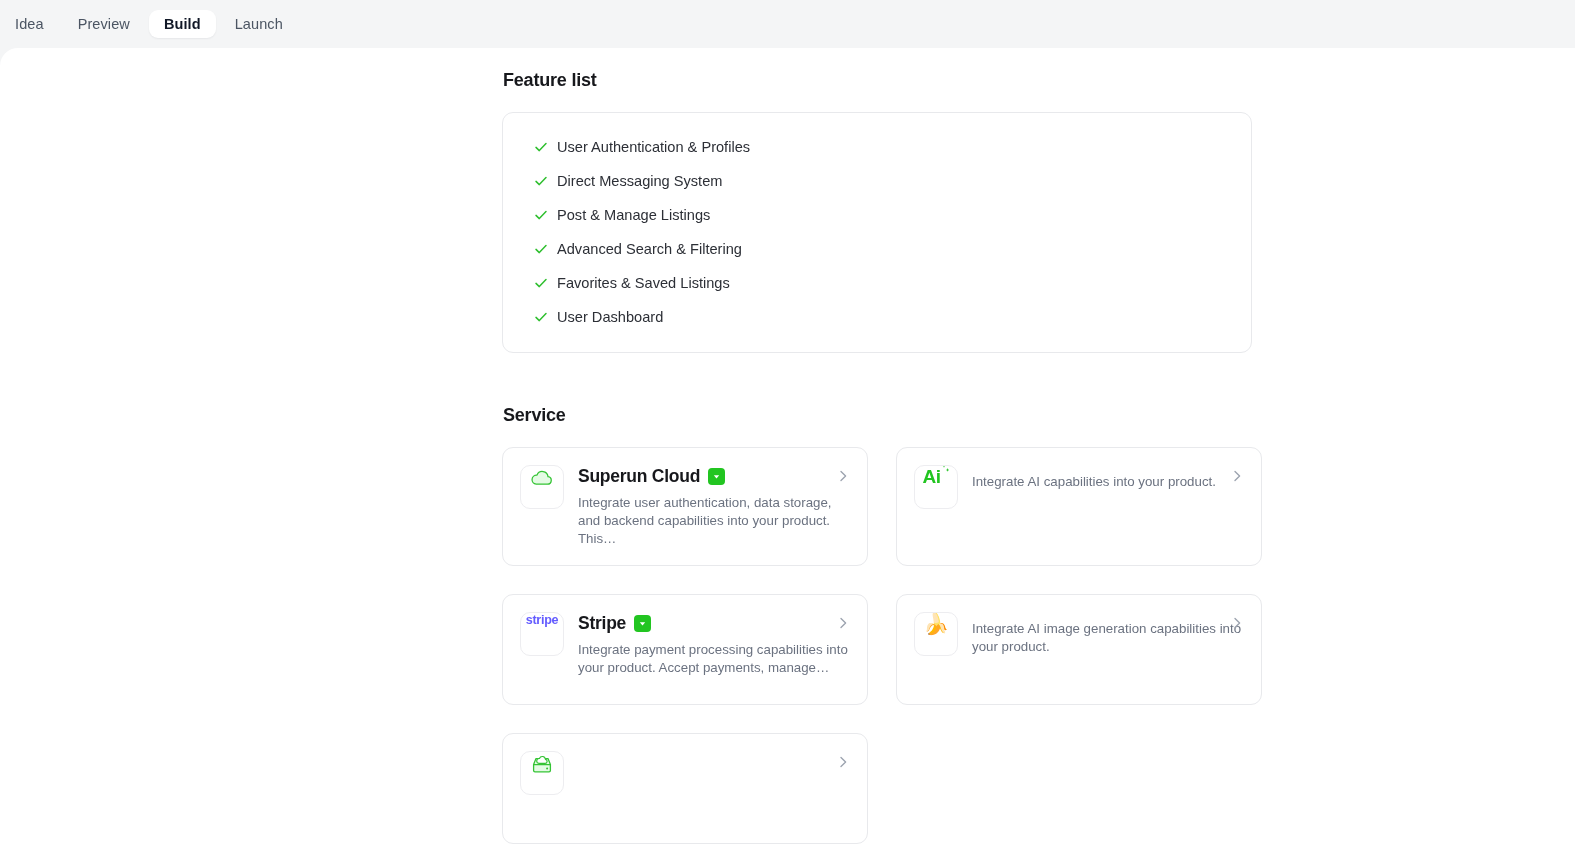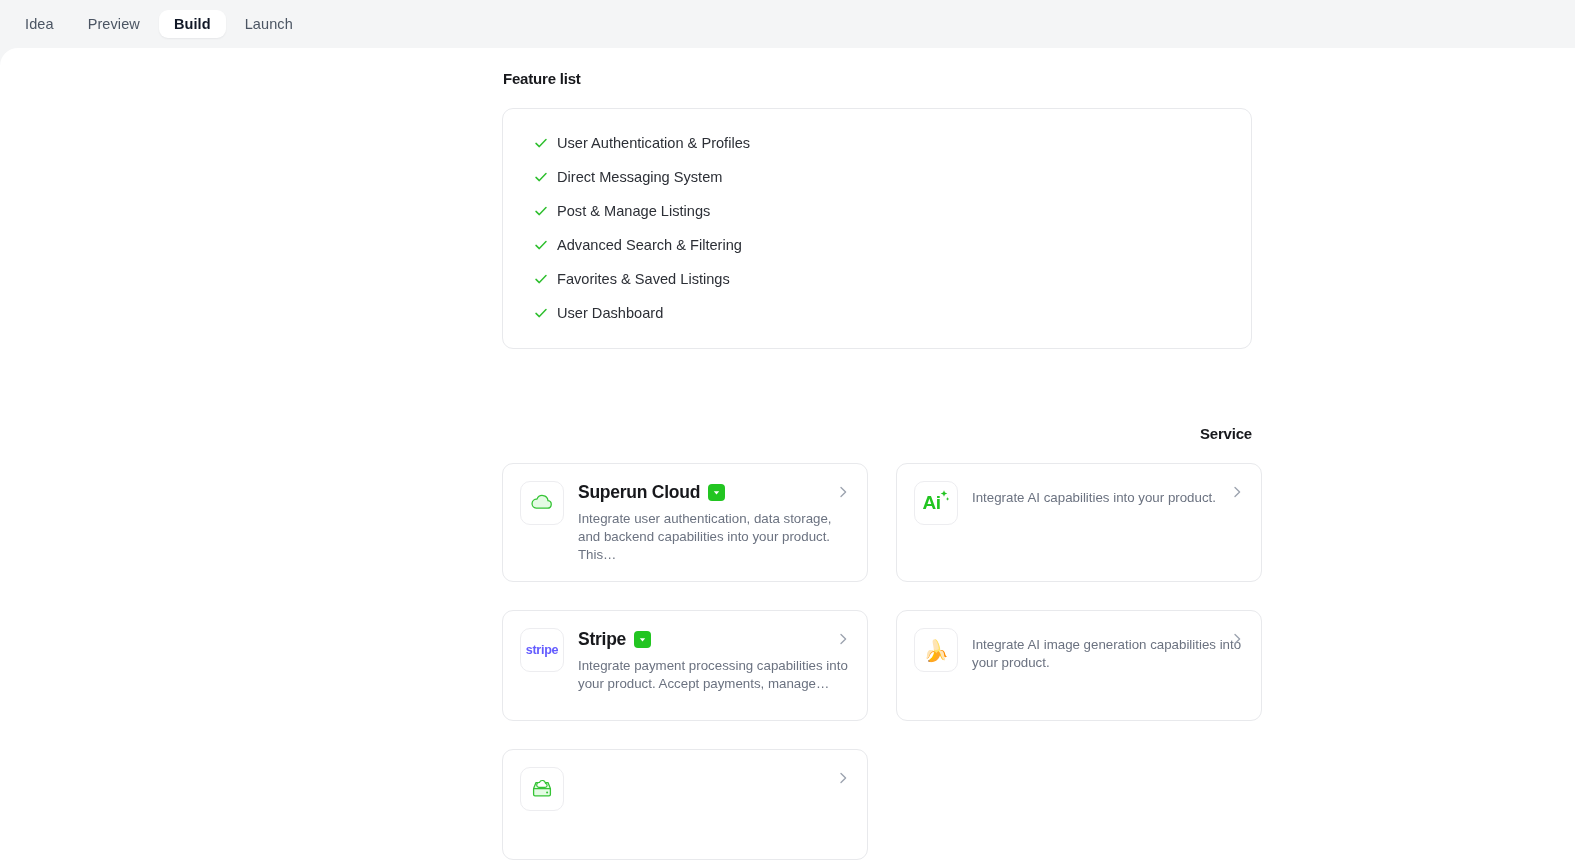--- a/index.html
+++ b/index.html
@@ -13,21 +13,20 @@
     background: #f4f5f6;
     font-family: "Liberation Sans", sans-serif;
     -webkit-font-smoothing: antialiased;
   }
 
   
   .tabbar {
     height: 48px;
     display: flex;
     align-items: center;
-    padding-left: 10px;
     gap: 4px;
     background: #f4f5f6;
   }
   .tab {
     font-size: 14.5px;
     color: #4b5563;
     padding: 7px 15px;
     border-radius: 9px;
     line-height: 1;
     cursor: pointer;
@@ -50,27 +49,27 @@
     overflow-y: auto;
     overflow-x: hidden;
   }
   .content {
     width: 750px;
     margin: 0 auto 0 502px;
     padding-top: 22px;
   }
 
   .section-title {
-    font-size: 15px;
+    font-size: 18px;
     font-weight: 700;
     color: #17181c;
     letter-spacing: -.2px;
     margin: 0 0 21px 1px;
   }
-  .section-title.service { margin-top: 76px; text-align: right; }
+  .section-title.service { margin-top: 52px; }
 
   
   .feature-card {
     border: 1px solid #e8e9ec;
     border-radius: 11px;
     padding: 17px 0 18px 0;
     background: #fff;
   }
   .feature-row {
     display: flex;
@@ -105,21 +104,21 @@
     min-height: 111px;
     cursor: pointer;
   }
   .svc-icon {
     width: 44px; height: 44px;
     flex: none;
     border: 1px solid #ededf0;
     border-radius: 10px;
     background: #fff;
     display: flex;
-    align-items: center;
+    align-items: flex-start;
     justify-content: center;
     overflow: hidden;
   }
   .svc-body { flex: 1; min-width: 0; padding-top: 1px; }
   .svc-titlerow {
     display: flex;
     align-items: center;
     gap: 8px;
   }
   .svc-title {

